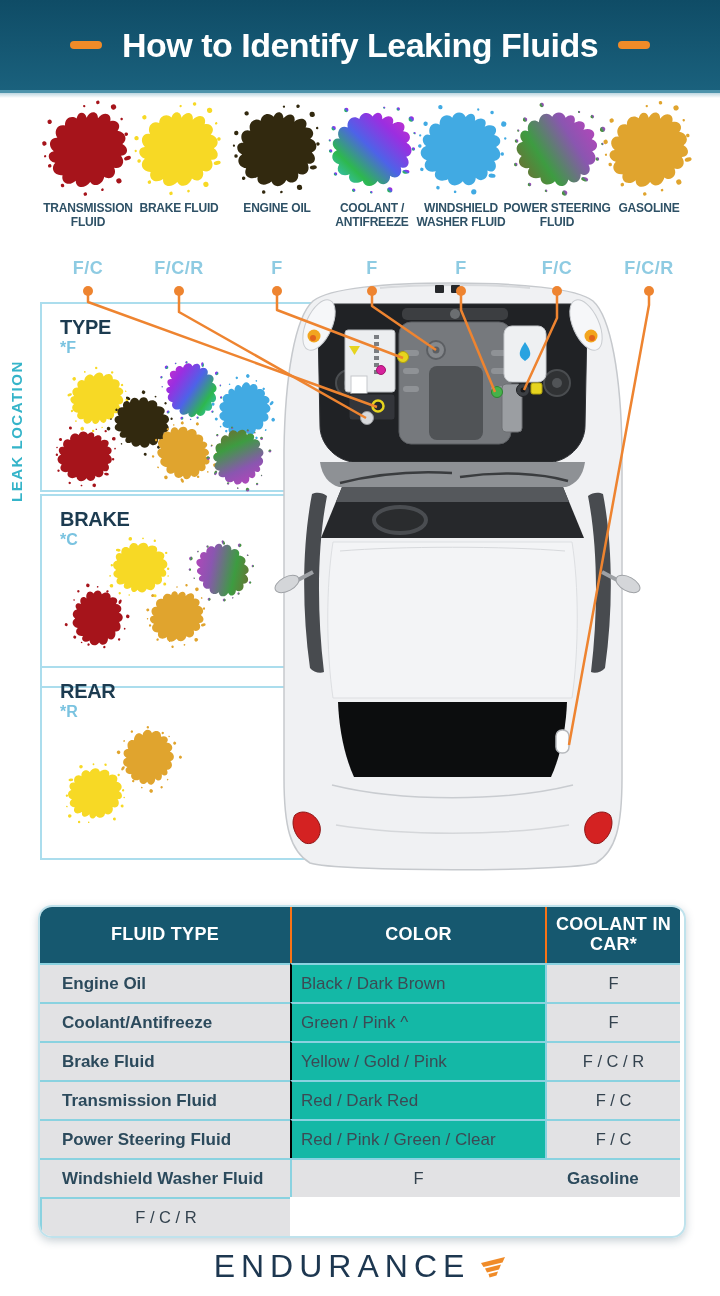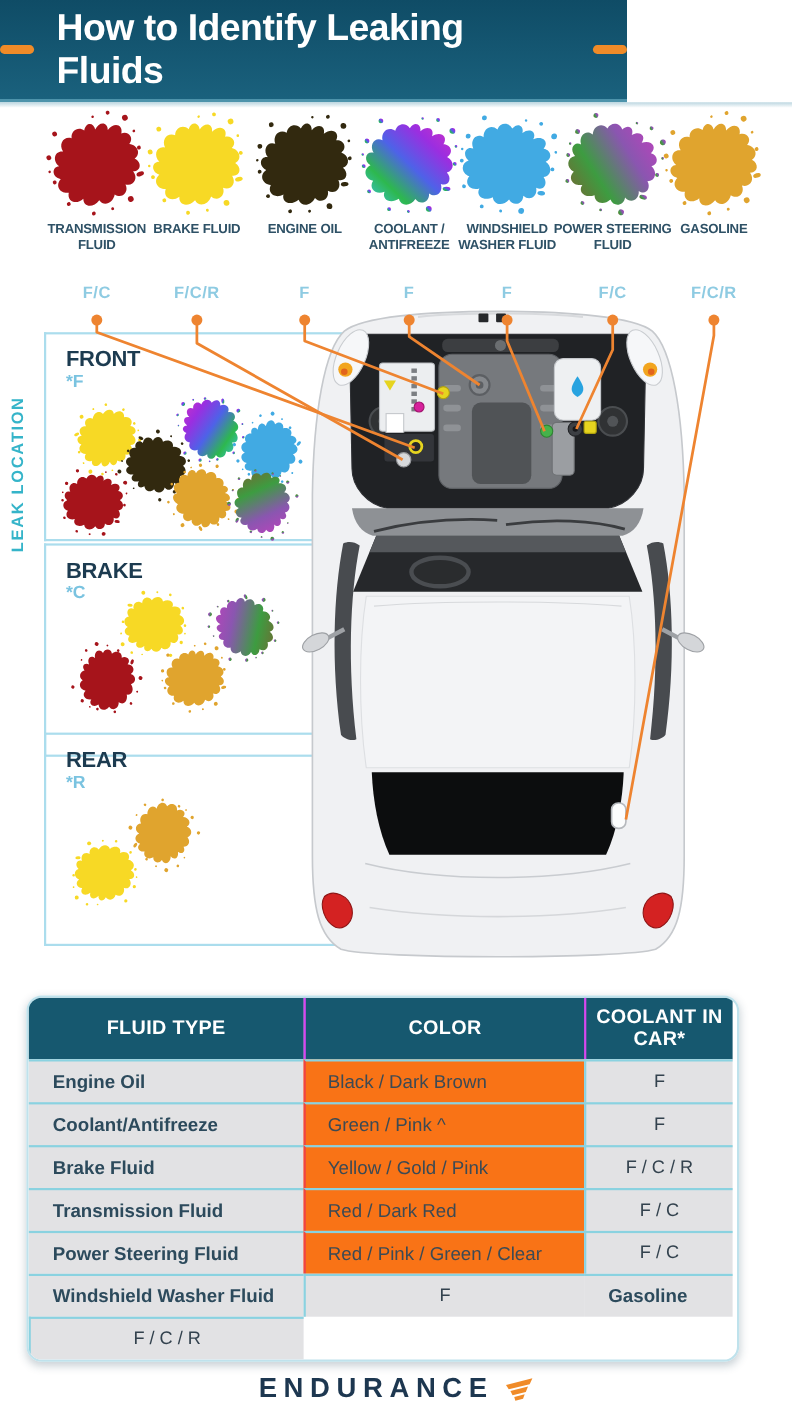--- a/index.html
+++ b/index.html
@@ -1,68 +1,68 @@
 <!DOCTYPE html>
 <html><head>
 <meta charset="utf-8">
 <style>
   html,body{margin:0;padding:0;background:#ffffff;}
   body{font-family:"Liberation Sans", sans-serif;}
   .canvas{position:relative;width:720px;height:1296px;background:#ffffff;overflow:hidden;margin:0 auto;}
 
   
-  .header{position:absolute;left:0;top:0;width:570px;height:90px;
+  .header{position:absolute;left:0;top:0;width:720px;height:90px;
     background:linear-gradient(#0f4c66,#1a617d);
     border-bottom:3px solid #4d93ab;
     display:flex;align-items:center;justify-content:center;gap:20px;}
   .header .dash{width:32px;height:8px;border-radius:4px;}
   .header h1{margin:0;color:#ffffff;font-size:34px;font-weight:bold;letter-spacing:-0.5px;}
   .header-strip{position:absolute;left:0;top:93px;width:720px;height:5px;
     background:linear-gradient(#bcd6e0,#ffffff);}
 
   
   .legend-col{position:absolute;top:102px;width:112px;text-align:center;}
   .legend-col .splat-wrap{height:96px;display:flex;align-items:center;justify-content:center;}
   .legend-col .fluid-label{margin-top:4px;height:56px;font-size:12px;font-weight:bold;
     color:#2e5166;line-height:1.15;letter-spacing:-0.2px;}
-  .legend-col .fluid-code{font-size:15px;font-weight:bold;color:#8ecbe2;letter-spacing:0.5px;}
+  .legend-col .fluid-code{font-size:18px;font-weight:bold;color:#8ecbe2;letter-spacing:0.5px;}
 
   
   .illustration{position:absolute;left:0;top:280px;width:720px;height:625px;}
   .leak-loc-label{position:absolute;left:8px;top:22px;height:200px;
     writing-mode:vertical-rl;transform:rotate(180deg);
     color:#35b4c9;font-size:15px;font-weight:bold;letter-spacing:1.5px;}
   .loc-section{position:absolute;left:40px;width:296px;
     border:2px solid #abdded;border-right:none;background:transparent;}
   .loc-section .sec-name{margin:12px 0 0 18px;font-size:20px;font-weight:bold;
     color:#1c3b50;letter-spacing:-0.3px;}
   .loc-section .sec-code{margin:0 0 0 18px;font-size:16px;font-weight:bold;color:#7ac3e0;}
   .leak-splat{position:absolute;}
   .diagram-svg{position:absolute;left:0;top:0;width:720px;height:625px;pointer-events:none;}
 
   
-  .fluids-table{position:absolute;left:24px;top:905px;width:644px;
+  .fluids-table{position:absolute;left:38px;top:905px;width:644px;
     border-radius:14px;overflow:hidden;border:2px solid #bfe2ec;
     box-shadow:0 3px 8px rgba(40,70,90,.25);
     display:grid;grid-template-columns:250px 255px 135px;}
   .fluids-table .hcell{background:#16586f;color:#ffffff;font-size:18px;font-weight:bold;
     height:56px;display:flex;align-items:center;justify-content:center;text-align:center;
-    line-height:1.1;letter-spacing:0.3px;border-left:2px solid #d946ef;}
+    line-height:1.1;letter-spacing:0.3px;border-left:2px solid #f97316;}
   .fluids-table .hcell:first-child{border-left:none;}
   .fluids-table .cell{height:37px;border-top:2px solid #8ad2e0;display:flex;align-items:center;
     font-size:17px;color:#3c4a54;}
   .fluids-table .c1{background:#e2e2e4;font-weight:bold;color:#2c4a5c;padding-left:22px;}
-  .fluids-table .c2{background:#f97316;padding-left:20px;border-left:2px solid #ef4444;}
+  .fluids-table .c2{background:#14b8a6;padding-left:9px;border-left:2px solid #000000;}
   .fluids-table .c3{background:#e2e2e4;justify-content:center;border-left:2px solid #8ad2e0;
     color:#33424e;font-size:16.5px;}
 
   
   .footer{position:absolute;left:0;top:1248px;width:720px;display:flex;
     align-items:center;justify-content:center;gap:8px;}
-  .brand-text{color:#1d3750;font-size:25px;font-weight:bold;letter-spacing:6px;}
+  .brand-text{color:#1d3750;font-size:32px;font-weight:normal;letter-spacing:6px;}
 
   .hidden-defs{position:absolute;width:0;height:0;overflow:hidden;}
 </style>
 </head>
 <body>
 
 <div class="canvas">
 
   <svg class="hidden-defs" aria-hidden="true">
     <defs id="dyn-defs">
@@ -174,21 +174,21 @@
         </div>
         <div class="fluid-label">GASOLINE</div>
         <div class="fluid-code">F/C/R</div>
       </div>
     </div>
 
   <div class="illustration">
     <div class="leak-loc-label">LEAK LOCATION</div>
     <div id="sections">
         <div class="loc-section" style="top: 22px; height: 186px;">
-          <div class="sec-name">FRONT</div>
+          <div class="sec-name">TYPE</div>
           <div class="sec-code">*F</div>
         </div>
         <div class="loc-section" style="top: 214px; height: 190px;">
           <div class="sec-name">BRAKE</div>
           <div class="sec-code">*C</div>
         </div>
         <div class="loc-section" style="top: 386px; height: 190px;">
           <div class="sec-name">REAR</div>
           <div class="sec-code">*R</div>
         </div>

